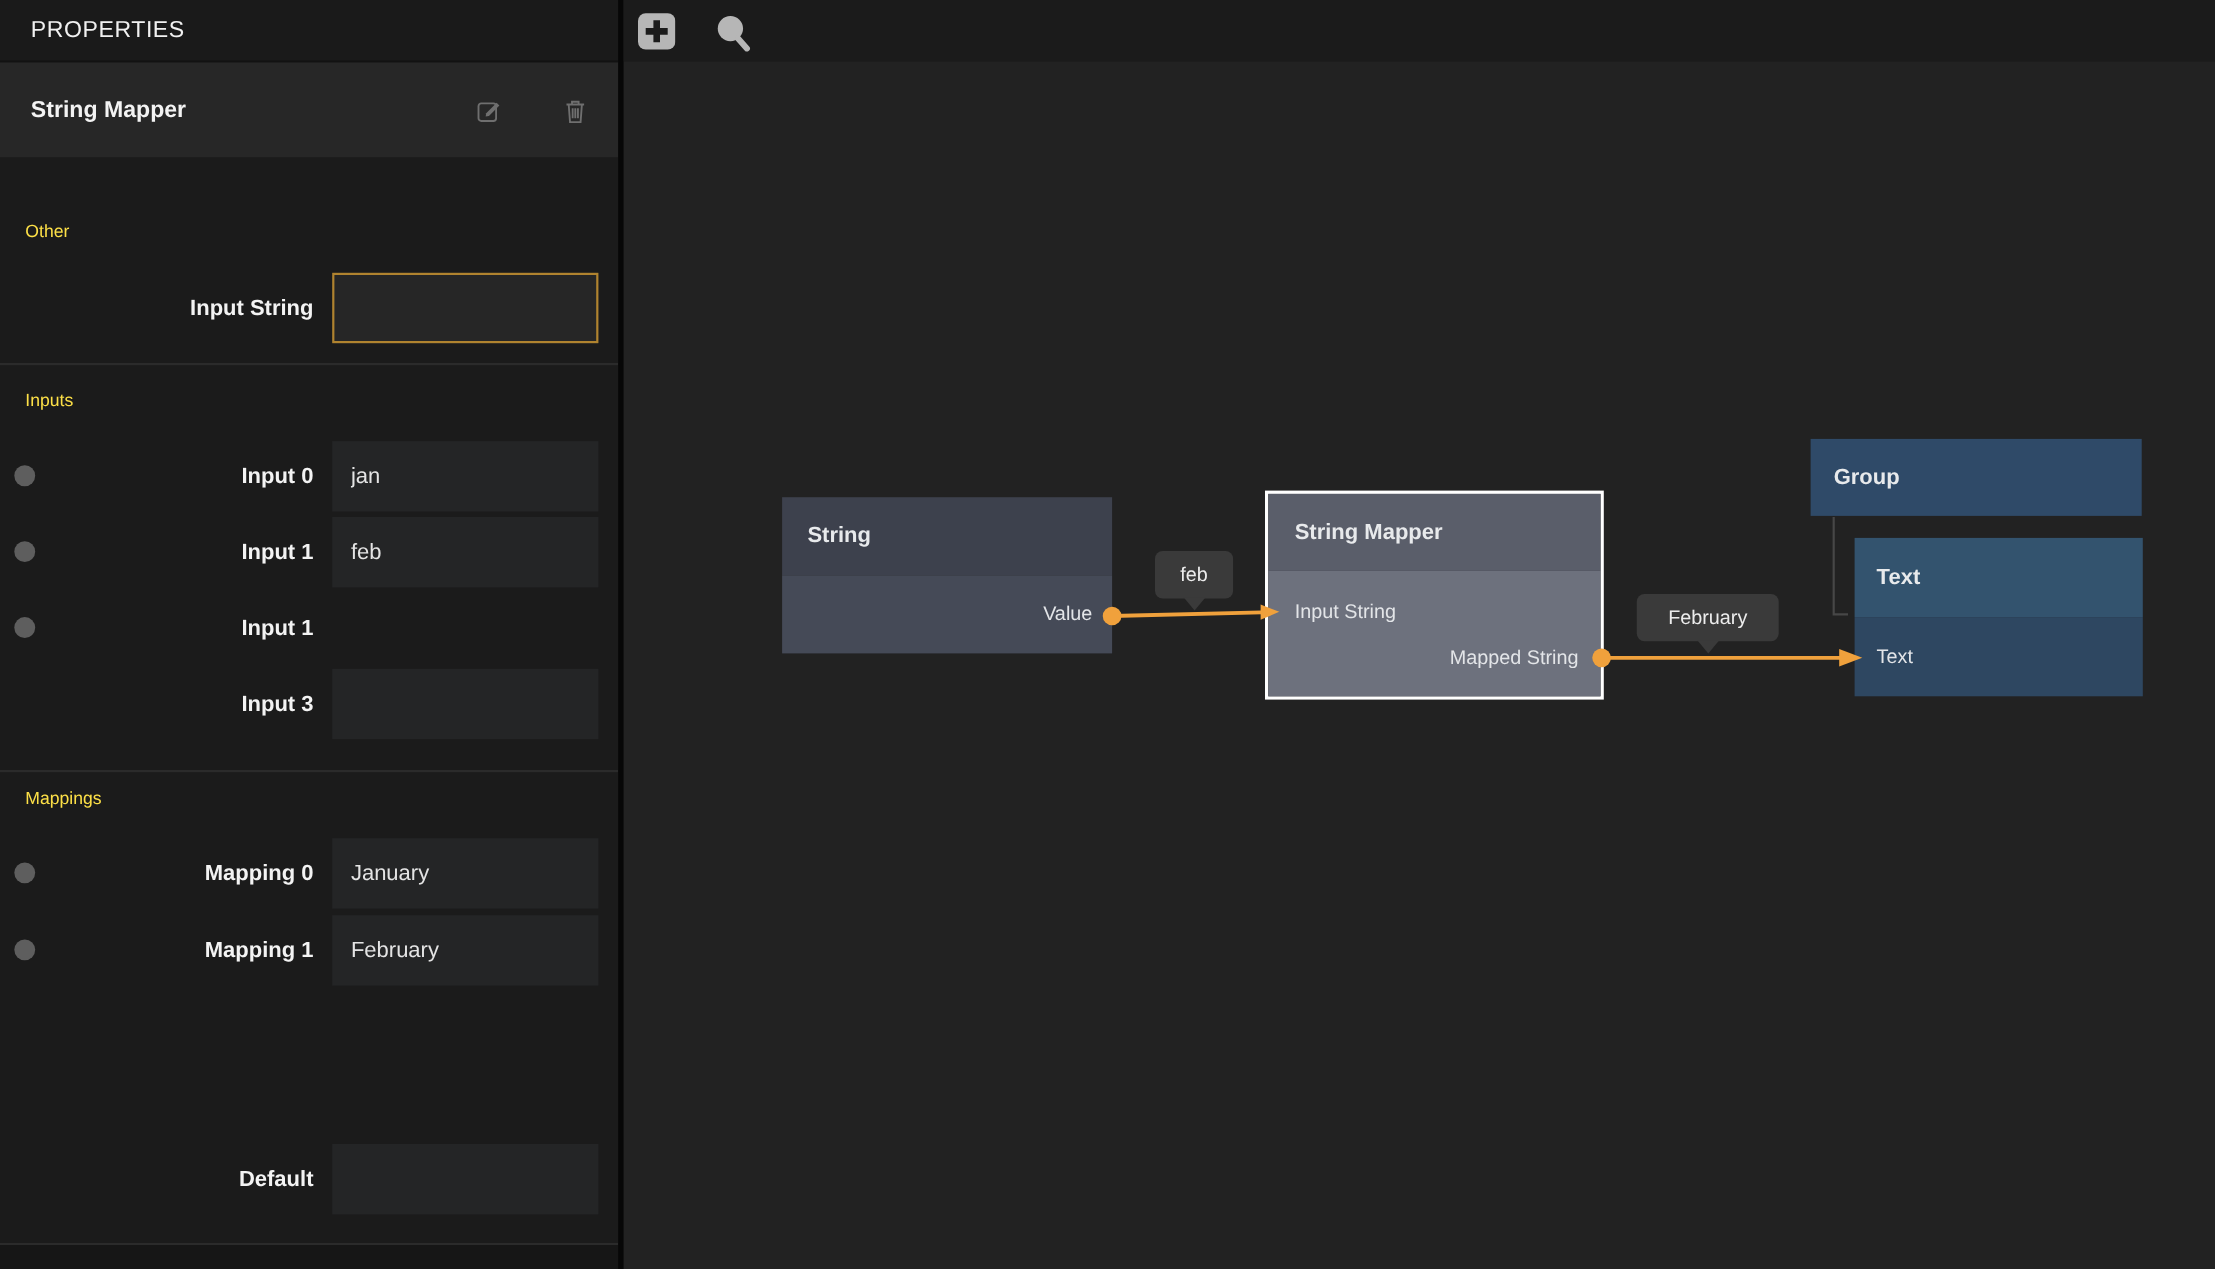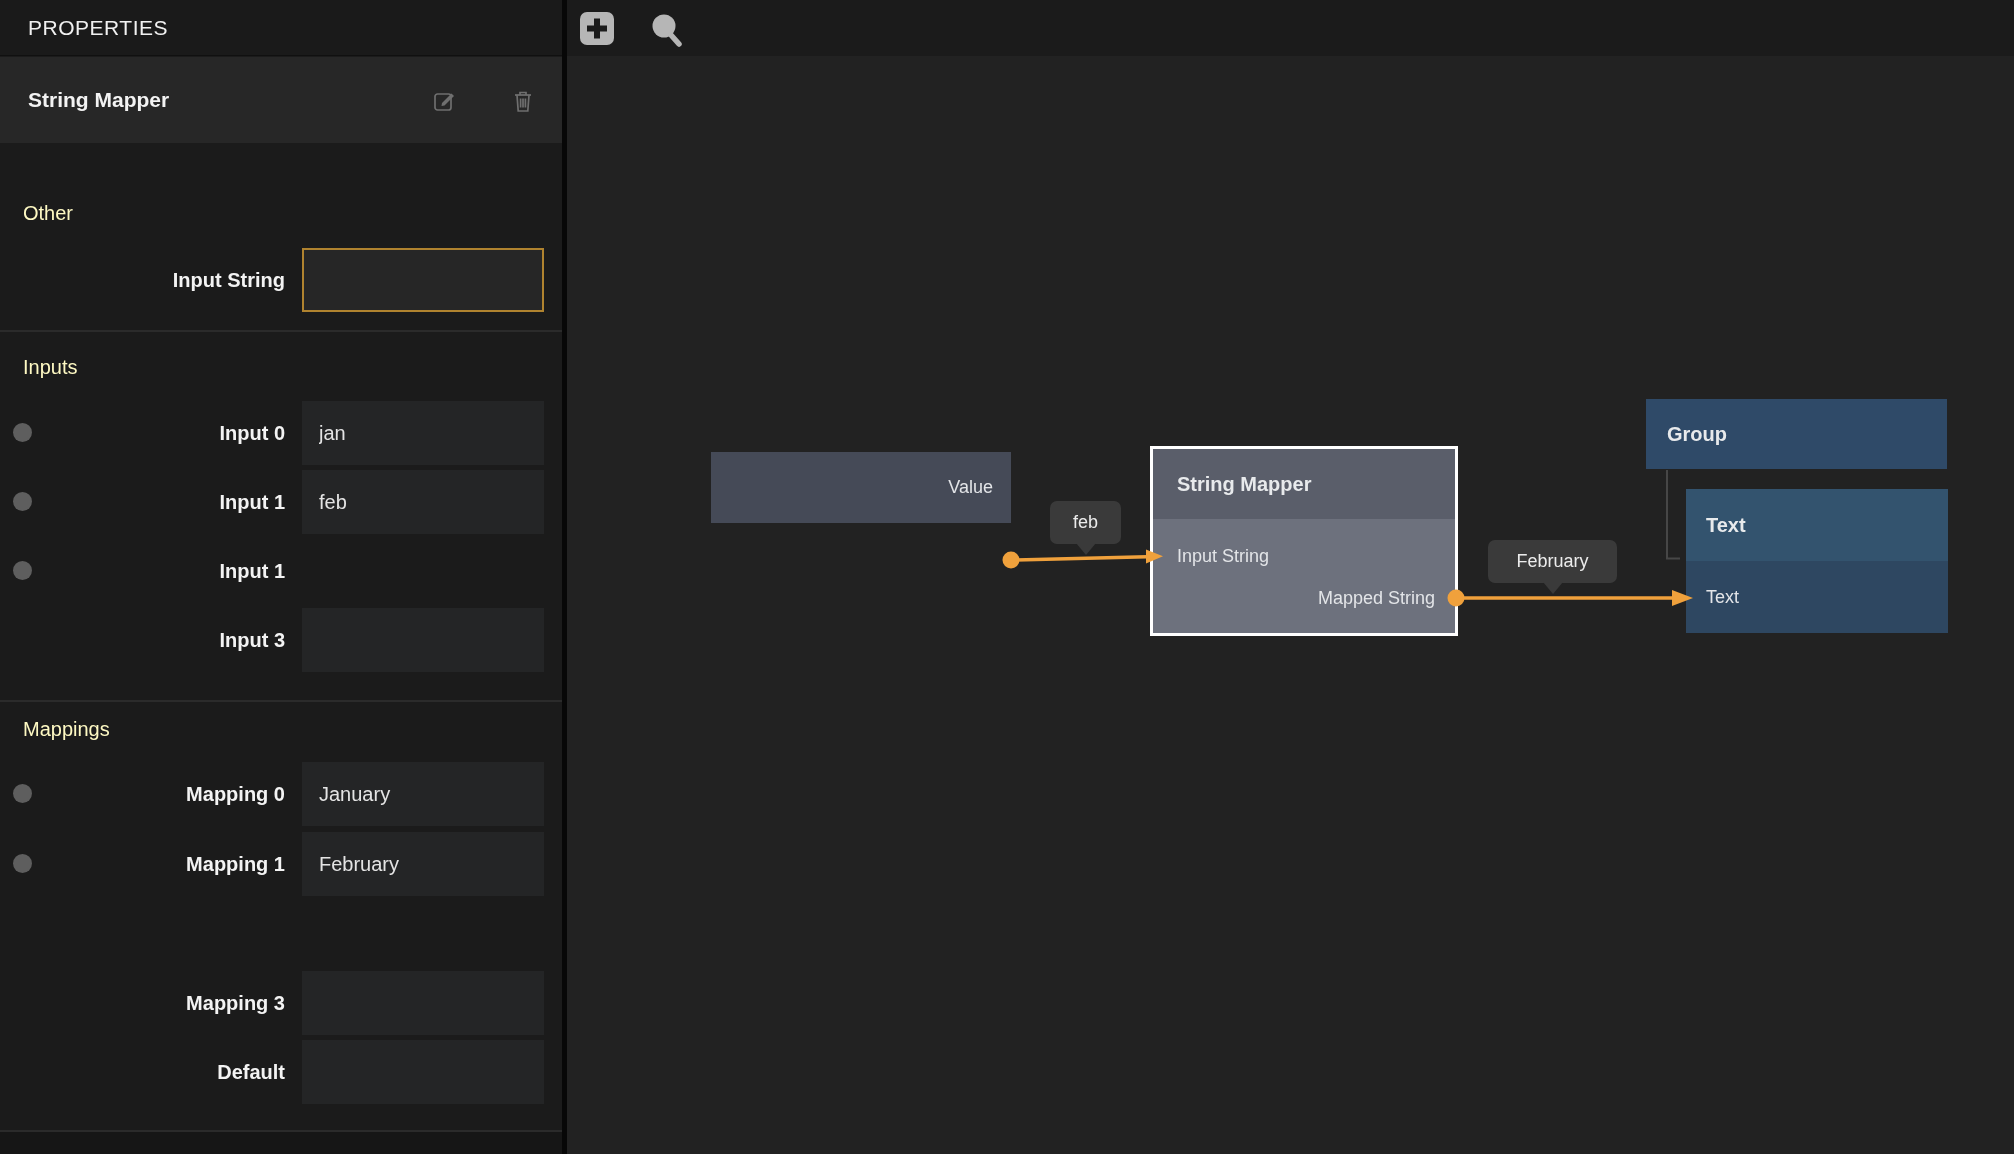--- a/index.html
+++ b/index.html
@@ -16,21 +16,21 @@
   .p-selected { position:absolute; left:0; top:57px; width:562px; height:86px;
                 background:var(--c-panel-row-selected,#272727); }
   .p-selected .title { position:absolute; left:28px; top:0; height:86px; line-height:86px;
                        font-size:21px; font-weight:600; color:#f3f3f3; }
   .icon-btn { position:absolute; top:30px; width:28px; height:28px; cursor:pointer;
               display:flex; align-items:center; justify-content:center; }
   .icon-btn svg { stroke:#6f6f6f; fill:none; stroke-width:1.7; }
   .btn-edit { left:430px; }
   .btn-delete { left:509px; }
 
-  .section-label { position:absolute; left:23px; font-size:20px; color:#fef9c3; }
+  .section-label { position:absolute; left:23px; font-size:16px; color:#fde047; }
   .lbl-other { top:202px; }
   .lbl-inputs { top:356px;text-align:center; }
   .lbl-mappings { top:718px; }
 
   .divider { position:absolute; left:0; width:562px; height:2px; background:#2b2b2b; }
   .div-1 { top:330px; } .div-2 { top:700px; } .div-3 { top:1130px; }
   .p-bottom { position:absolute; left:0; top:1132px; width:562px; height:22px; background:#161616; }
 
   .prow { position:absolute; left:0; width:562px; height:64px; }
   .prow .dot { position:absolute; left:13px; top:22px; width:19px; height:19px;
@@ -164,24 +164,20 @@
   <div class="prow row-m0">
     <span class="dot"></span>
     <label class="plabel">Mapping 0</label>
     <input class="pfield" value="January" style="">
   </div>
   <div class="prow row-m1">
     <span class="dot"></span>
     <label class="plabel">Mapping 1</label>
     <input class="pfield" value="February" style="">
   </div>
-  <div class="prow row-m3">
-    <label class="plabel">Mapping 3</label>
-    <input class="pfield" value="" style="">
-  </div>
   <div class="prow row-m4">
     <label class="plabel">Default</label>
     <input class="pfield" value="" style="">
   </div>
 
   <div class="divider div-3"></div>
   <div class="p-bottom"></div>
 </div>
 
 <div class="vdivider"></div>
@@ -197,20 +193,23 @@
     <span class="tool-btn tb-search">
       <svg width="40" height="40" viewBox="0 0 40 40">
         <circle cx="21" cy="18" r="11.5" fill="#b6b6b6"></circle>
         <path d="M28 27 L36 36" stroke="#b6b6b6" stroke-width="5.5" stroke-linecap="round"></path>
       </svg>
     </span>
   </div>
 </div>
 
 <div class="node node-string">
+  <div class="nhead">
+    <span class="ntitle">String</span>
+  </div>
   <div class="nbody">
     <span class="nport">Value</span>
   </div>
 </div>
 
 <div class="node node-mapper">
   <div class="nhead">
     <span class="ntitle">String Mapper</span>
   </div>
   <div class="nbody">

